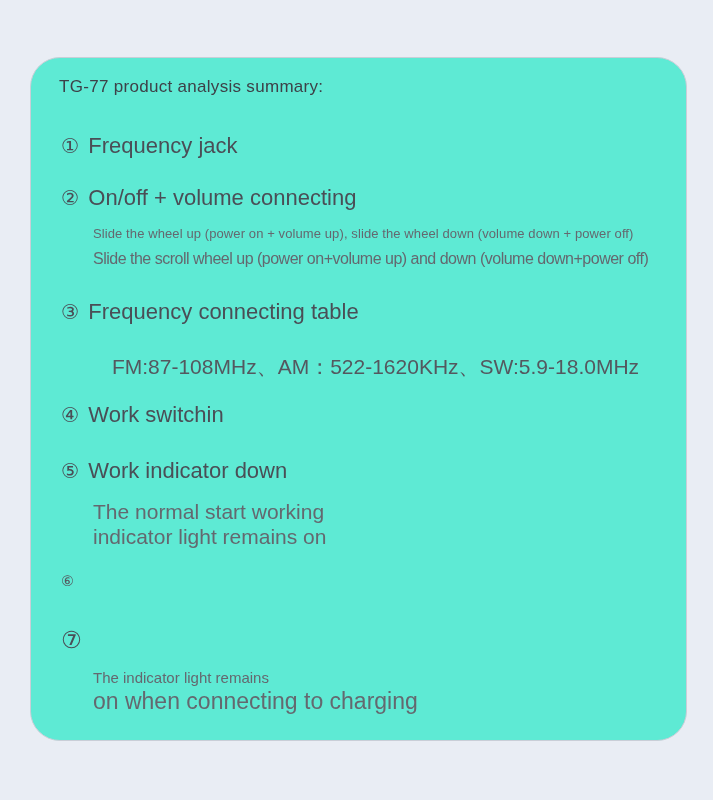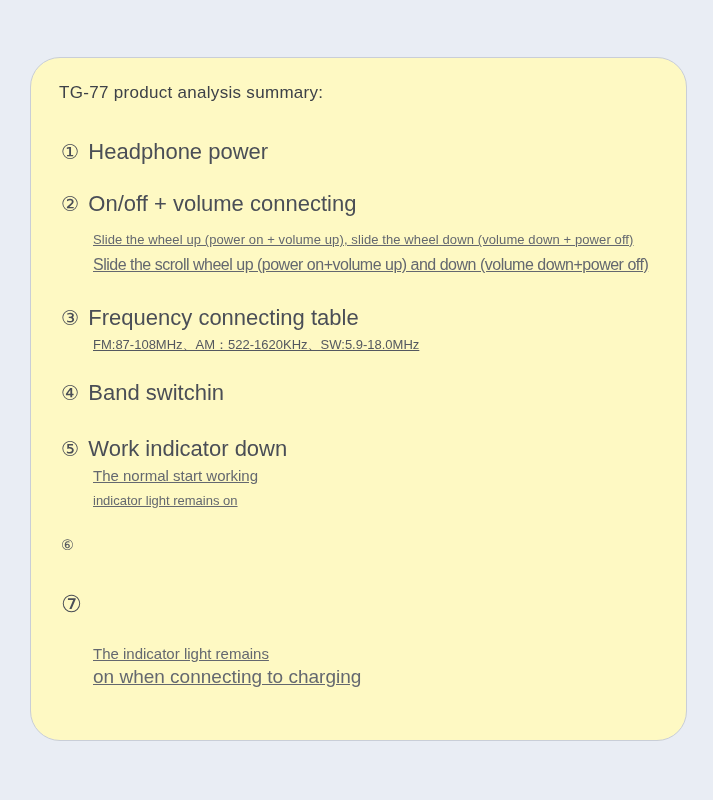--- a/index.html
+++ b/index.html
@@ -10,24 +10,24 @@
     overflow: hidden;
   }
   .page {
     position: relative;
     width: 713px; height: 800px;
   }
   .card {
     position: absolute;
     left: 30px; top: 57px;
     width: 657px; height: 684px;
-    background: #fef9c3;
+    background: #5eead4;
     border: 1px solid #c9ced7;
     border-radius: 30px;
-    padding: 24px 28px 0 28px;
+    padding: 18px 28px 0 28px;
     overflow: hidden;
   }
   .title {
     font-size: 17px;
     line-height: 21px;
     color: #3d4148;
     letter-spacing: 0.3px;
   }
   .item {
     display: flex;
@@ -49,59 +49,58 @@
   .item-3 { margin-top: 29px; }
   .item-4 { margin-top: 22px; }
   .item-5 { margin-top: 28px; }
   .item-6 { margin-top: 22px; font-size: 15.5px; line-height: 20px; color: #55595f; }
   .item-6 .num { margin-right: 6px; color: #55595f; }
   .item-7 { margin-top: 33px; font-size: 25px; line-height: 31px; }
   .note {
     color: #64686f;
     margin-left: 34px;
     white-space: nowrap;
-    text-decoration: underline;
   }
   .note-sm  { margin-top: 13px; font-size: 13px; line-height: 18px; letter-spacing: 0.1px; }
   .note-cond{ margin-top: 5px;  font-size: 16px; line-height: 21px; letter-spacing: -0.5px; }
-  .note-freq{ margin-top: 1px; font-size: 13px; line-height: 24px; color: #54585f; }
-  .note-md  { font-size: 15px; line-height: 25px; }
-  .note-md2 { font-size: 13px; line-height: 25px; }
-  .note-sm2 { margin-top: 24px; font-size: 15px; line-height: 22px; }
-  .note-lg  { font-size: 19px; line-height: 24px; }
+  .note-freq{ margin-top: 29px; font-size: 21px; line-height: 24px; color: #54585f; text-align: center; }
+  .note-md  { margin-top: 14px; font-size: 21px; line-height: 25px; }
+  .note-md2 { font-size: 21px; line-height: 25px; }
+  .note-sm2 { margin-top: 12px; font-size: 15px; line-height: 22px; }
+  .note-lg  { font-size: 23px; line-height: 24px; }
 </style>
 </head>
 <body>
 
 <div class="page">
   <div class="card">
 
     <div class="title">TG-77 product analysis summary:</div>
 
     <div class="item item-1">
       <span class="num">①</span>
-      <span>Headphone power</span>
+      <span>Frequency jack</span>
     </div>
 
     <div class="item item-2">
       <span class="num">②</span>
       <span>On/off + volume connecting</span>
     </div>
     <div class="note note-sm">Slide the wheel up (power on + volume up), slide the wheel down (volume down + power off)</div>
     <div class="note note-cond">Slide the scroll wheel up (power on+volume up) and down (volume down+power off)</div>
 
     <div class="item item-3">
       <span class="num">③</span>
       <span>Frequency connecting table</span>
     </div>
     <div class="note note-freq">FM:87-108MHz、AM：522-1620KHz、SW:5.9-18.0MHz</div>
 
     <div class="item item-4">
       <span class="num">④</span>
-      <span>Band switchin</span>
+      <span>Work switchin</span>
     </div>
 
     <div class="item item-5">
       <span class="num">⑤</span>
       <span>Work indicator down</span>
     </div>
     <div class="note note-md">The normal start working</div>
     <div class="note note-md2">indicator light remains on</div>
 
     <div class="item item-6">

